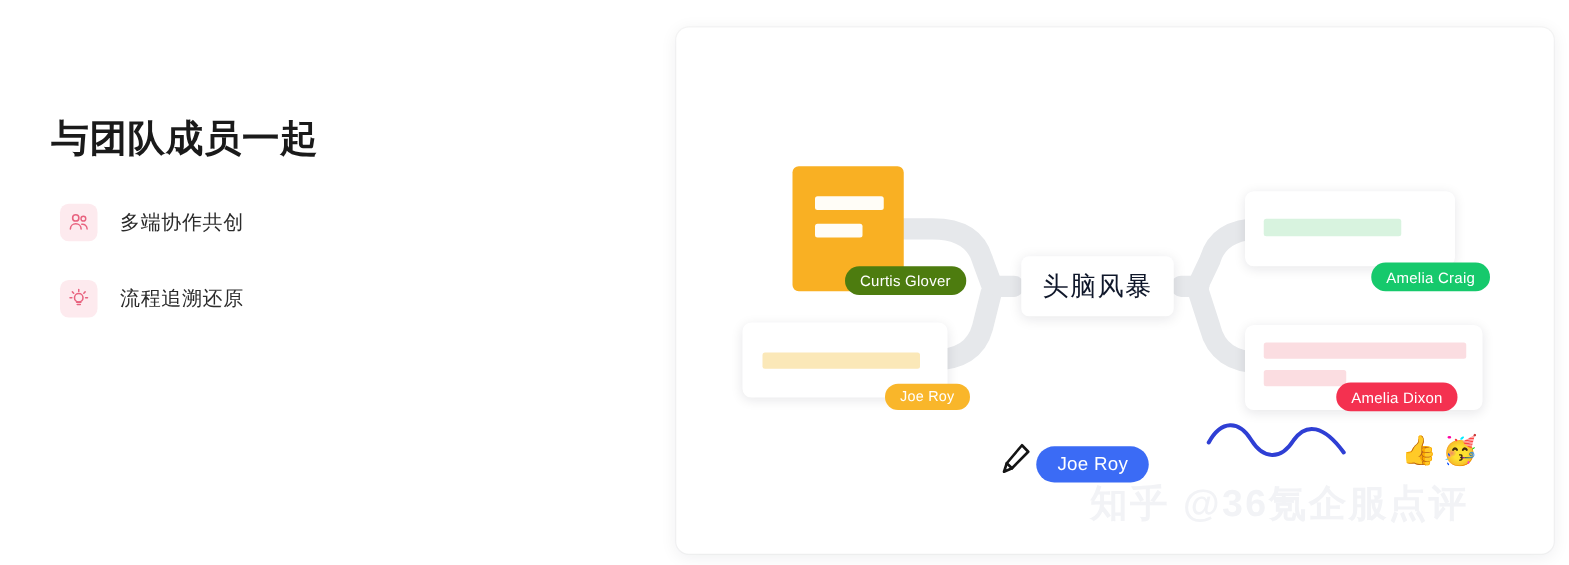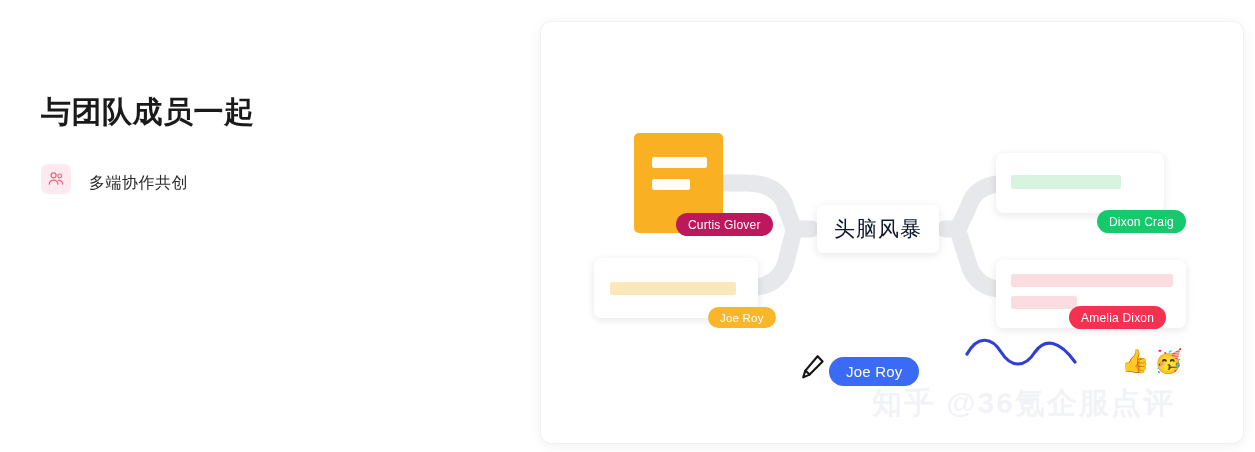--- a/index.html
+++ b/index.html
@@ -35,23 +35,24 @@
     margin-top: 19px;
     font-size: 15px;
     line-height: 31px;
     color: #8e8e8e;
     letter-spacing: 0.3px;
     width: 400px;
   }
   .feature-list { margin-top: 28px; }
   .feature-item {
     display: flex;
-    align-items: flex-end;
+    align-items: center;
     height: 32px;
     margin-bottom: 29px;
+    margin-left: 7px;
   }
   .feature-icon {
     width: 30px;
     height: 30px;
     border-radius: 7px;
     background: #fdeaee;
     display: flex;
     align-items: center;
     justify-content: center;
     flex: 0 0 30px;
@@ -196,21 +197,21 @@
     align-items: center;
     justify-content: center;
     border-radius: 999px;
     color: #ffffff;
     font-size: 12px;
     letter-spacing: 0.2px;
     white-space: nowrap;
     padding: 0 12px;
     height: 23px;
   }
-  .badge-curtis { left: 135px; top: 191px; background: #be185d; }
+  .badge-curtis { left: 135px; top: 191px; background: #4d7c0f; }
   .badge-joe-yellow { left: 167px; top: 285px; background: #f9b62a; font-size: 11.5px; height: 21px; }
   .badge-sallie { left: 556px; top: 188px; background: #16c96c; }
   .badge-amelia { left: 528px; top: 284px; background: #f43150; }
   .badge-joe-blue {
     left: 288px; top: 335px;
     background: #3b6bf5;
     font-size: 15px;
     height: 29px;
     padding: 0 17px;
   }
@@ -270,20 +271,30 @@
           <svg width="18" height="18" viewBox="0 0 18 18" fill="none">
             <circle cx="6.6" cy="5.3" r="2.5" stroke="#e8637f" stroke-width="1.25"></circle>
             <path d="M2.3 14.2c0-2.5 1.95-4.2 4.3-4.2s4.3 1.7 4.3 4.2" stroke="#e8637f" stroke-width="1.25" stroke-linecap="round"></path>
             <circle cx="12.7" cy="5.9" r="1.9" stroke="#e8637f" stroke-width="1.15"></circle>
             <path d="M11.4 10.4c2.2-.35 4.3 1.25 4.3 3.8" stroke="#e8637f" stroke-width="1.15" stroke-linecap="round"></path>
           </svg>
         </span>
         <span class="feature-label">多端协作共创</span>
       </div>
 
+      <div class="feature-item">
+        <span class="feature-icon">
+          <svg width="18" height="18" viewBox="0 0 18 18" fill="none">
+            <circle cx="9" cy="8.2" r="3.4" stroke="#e8637f" stroke-width="1.25"></circle>
+            <path d="M7.3 11.8h3.4M7.8 13.6h2.4" stroke="#e8637f" stroke-width="1.25" stroke-linecap="round"></path>
+            <path d="M9 1.6v1.5M14.1 3.5l-1.05 1.05M16 8.2h-1.5M3.5 8.2H2M4.95 4.55 3.9 3.5" stroke="#e8637f" stroke-width="1.2" stroke-linecap="round"></path>
+          </svg>
+        </span>
+        <span class="feature-label">流程追溯还原</span>
+      </div>
 
     </div>
   </div>
 
   <div class="canvas-card">
     <div class="canvas-inner">
 
       <svg class="connectors" viewBox="0 0 702 421">
         <path d="M182 161 H205 Q238 161 245 186 L252 205" stroke="#e6e8eb" stroke-width="17" fill="none" stroke-linecap="round"></path>
         <path d="M200 266 H205 Q238 266 245 240 L252 212" stroke="#e6e8eb" stroke-width="17" fill="none" stroke-linecap="round"></path>
@@ -310,21 +321,21 @@
         <span class="bar"></span>
       </div>
 
       <div class="card-right-bottom">
         <span class="bar bar-1"></span>
         <span class="bar bar-2"></span>
       </div>
 
       <div class="badge badge-curtis">Curtis Glover</div>
       <div class="badge badge-joe-yellow">Joe Roy</div>
-      <div class="badge badge-sallie">Dixon Craig</div>
+      <div class="badge badge-sallie">Amelia Craig</div>
       <div class="badge badge-amelia">Amelia Dixon</div>
       <div class="badge badge-joe-blue">Joe Roy</div>
 
       <svg class="pencil-cursor" viewBox="0 0 26 28" fill="none">
         <path d="M17.6 3.2 L22.6 8.4 L9.6 21.6 L3.2 24.4 L5.4 17.6 Z" stroke="#141414" stroke-width="2.1" stroke-linejoin="round" fill="#ffffff"></path>
         <path d="M5.4 17.6 L9.6 21.6" stroke="#141414" stroke-width="2.1" stroke-linecap="round"></path>
       </svg>
 
       <svg class="squiggle" viewBox="0 0 120 40" fill="none">
         <path d="M4 22 C14 4, 28 4, 38 20 C48 36, 62 36, 72 20 C82 6, 96 8, 112 30" stroke="#2f3fd4" stroke-width="3.2" stroke-linecap="round" fill="none"></path>

